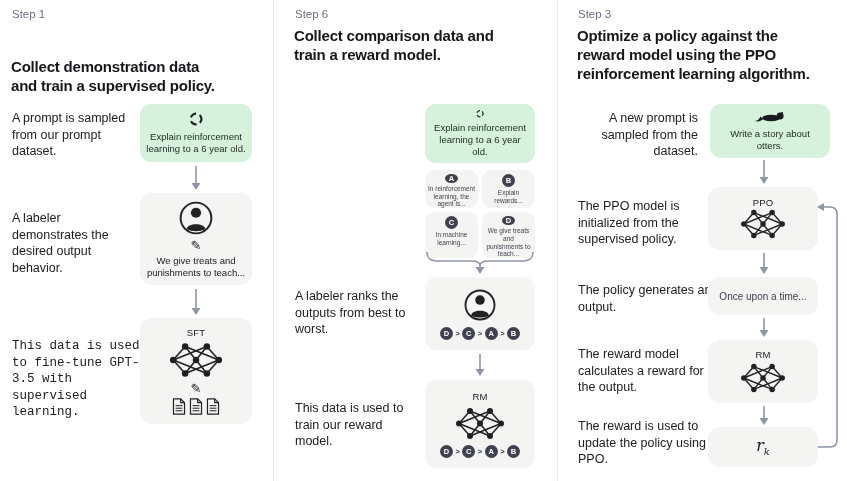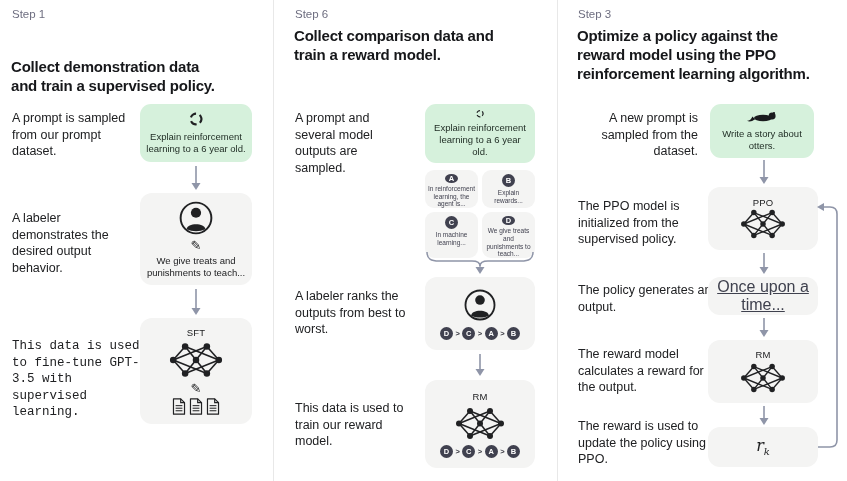--- a/index.html
+++ b/index.html
@@ -35,21 +35,21 @@
     background:#f4f4f3; border-radius:9px; display:flex; flex-direction:column;
     align-items:center; padding-top:4px; gap:2px; text-align:center;
   }
   .cell .ctext { font-size:6.5px; line-height:1.18; color:#40414f; padding:0 3px; }
   .lpill {
     width:13px; height:13px; border-radius:50%; background:#40414f; color:#fff;
     font-size:7.5px; font-weight:700; display:flex; align-items:center; justify-content:center;
   }
   .rankrow { display:flex; align-items:center; gap:2.5px; }
   .ranksep { font-size:7.5px; font-weight:700; color:#33343d; }
-  .outbox-text { font-size:16px; color:#3f414e;text-decoration:underline; }
+  .outbox-text { font-size:10px; color:#3f414e; }
   .rk { font-family:"DejaVu Serif", serif; font-style:italic; font-size:16px; color:#202123; }
   .rk sub { font-size:10px; }
   svg { display:block; }
   .absvg { position:absolute; }
 </style>
 </head>
 <body>
 
 <div id="canvas">
 
@@ -138,21 +138,20 @@
           <line x1="4" y1="9" x2="12" y2="9" stroke="#202123" stroke-width="1.2"></line>
           <line x1="4" y1="12" x2="12" y2="12" stroke="#202123" stroke-width="1.2"></line>
           <line x1="4" y1="15" x2="12" y2="15" stroke="#202123" stroke-width="1.2"></line>
         </svg>
     </div>
   </div>
 
   <div class="stepnum" style="left:295px; top:8px;">Step 6</div>
   <div class="title" style="left:294px; top:26px; width:230px;">Collect comparison data and train a reward model.</div>
 
-  <div class="caption" style="left:295px; top:110px; width:112px;">A prompt and several model outputs are sampled.</div>
   <div class="gbox" style="left:425px; top:104px; width:110px; height:59px;">
     <svg width="16" height="16" viewBox="0 0 24 24">
       <circle cx="12" cy="12" r="8" fill="none" stroke="#202123" stroke-width="3.2" stroke-dasharray="10 5.5" transform="rotate(-30 12 12)"></circle>
     </svg>
     <div class="btext">Explain reinforcement learning to a 6 year old.</div>
   </div>
 
   <div class="grid" style="left:425px; top:170px;">
     <div class="cell">
       <div class="lpill">A</div>
@@ -237,21 +236,21 @@
       <div class="lpill">A</div>
       <span class="ranksep">&gt;</span>
       <div class="lpill">B</div>
     </div>
   </div>
 
   <div class="stepnum" style="left:578px; top:8px;">Step 3</div>
   <div class="title" style="left:577px; top:26px; width:252px;">Optimize a policy against the reward model using the PPO reinforcement learning algorithm.</div>
 
   <div class="caption" style="left:578px; top:110px; width:120px;text-align:right;">A new prompt is sampled from the dataset.</div>
-  <div class="gbox" style="left:710px; top:104px; width:104px; height:54px;">
+  <div class="gbox" style="left:710px; top:104px; width:120px; height:54px;">
     <svg width="32" height="14" viewBox="0 0 60 26">
       <g fill="#1a1b1e">
         <ellipse cx="32" cy="15" rx="17" ry="6"></ellipse>
         <circle cx="49" cy="11" r="6.5"></circle>
         <circle cx="52.5" cy="5.5" r="2"></circle>
         <path d="M17,17 Q8,24 2,20 Q9,20 12,12 Z"></path>
       </g>
     </svg>
     <div class="btext">Write a story about otters.</div>
   </div>

